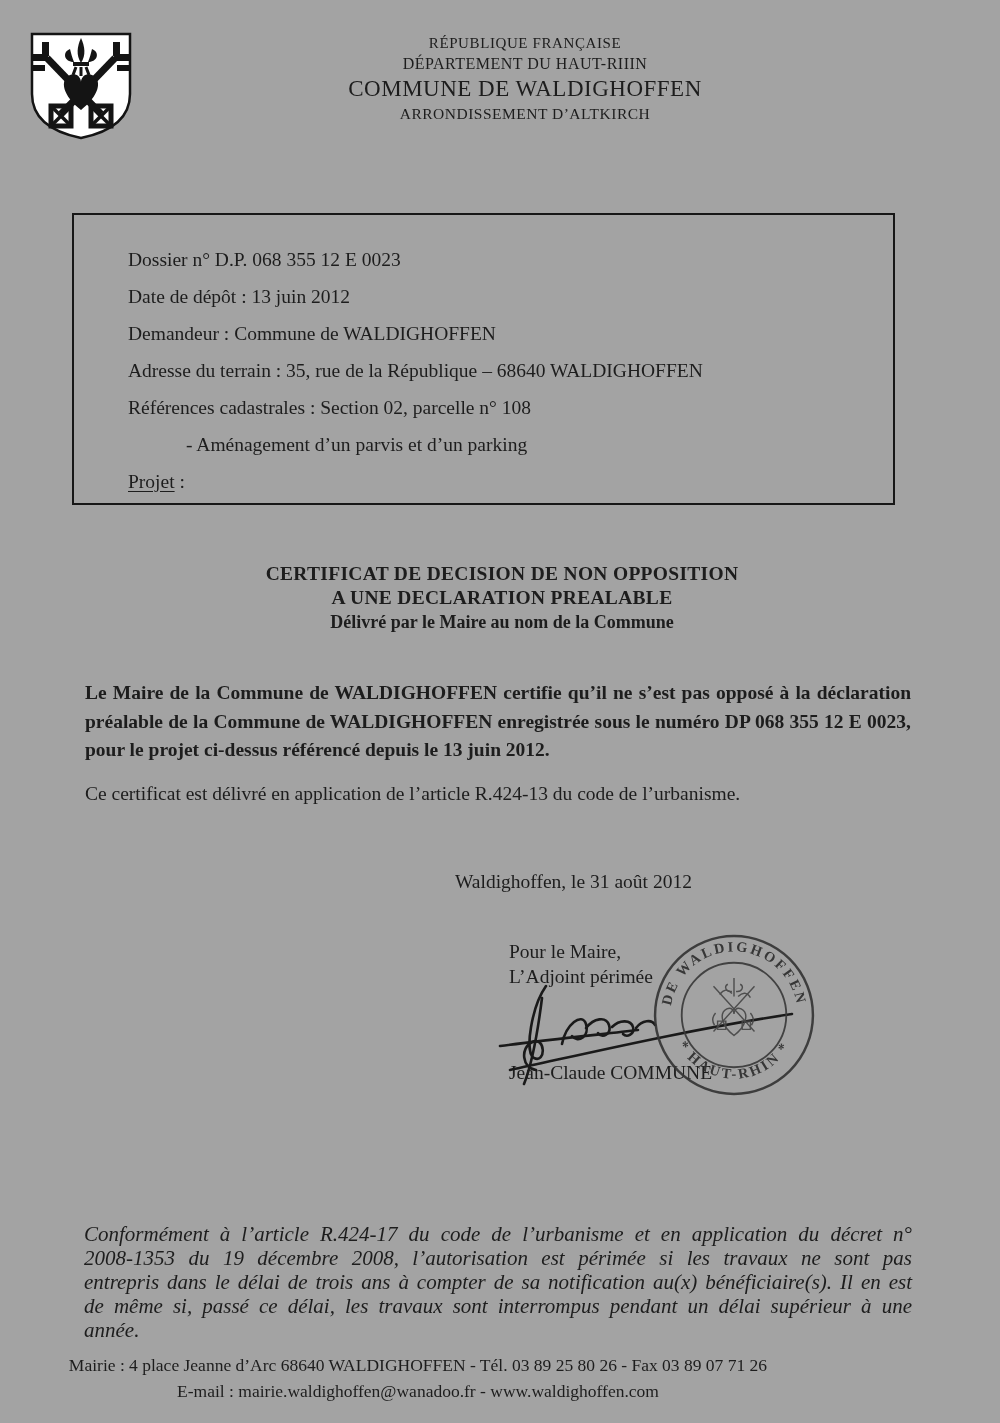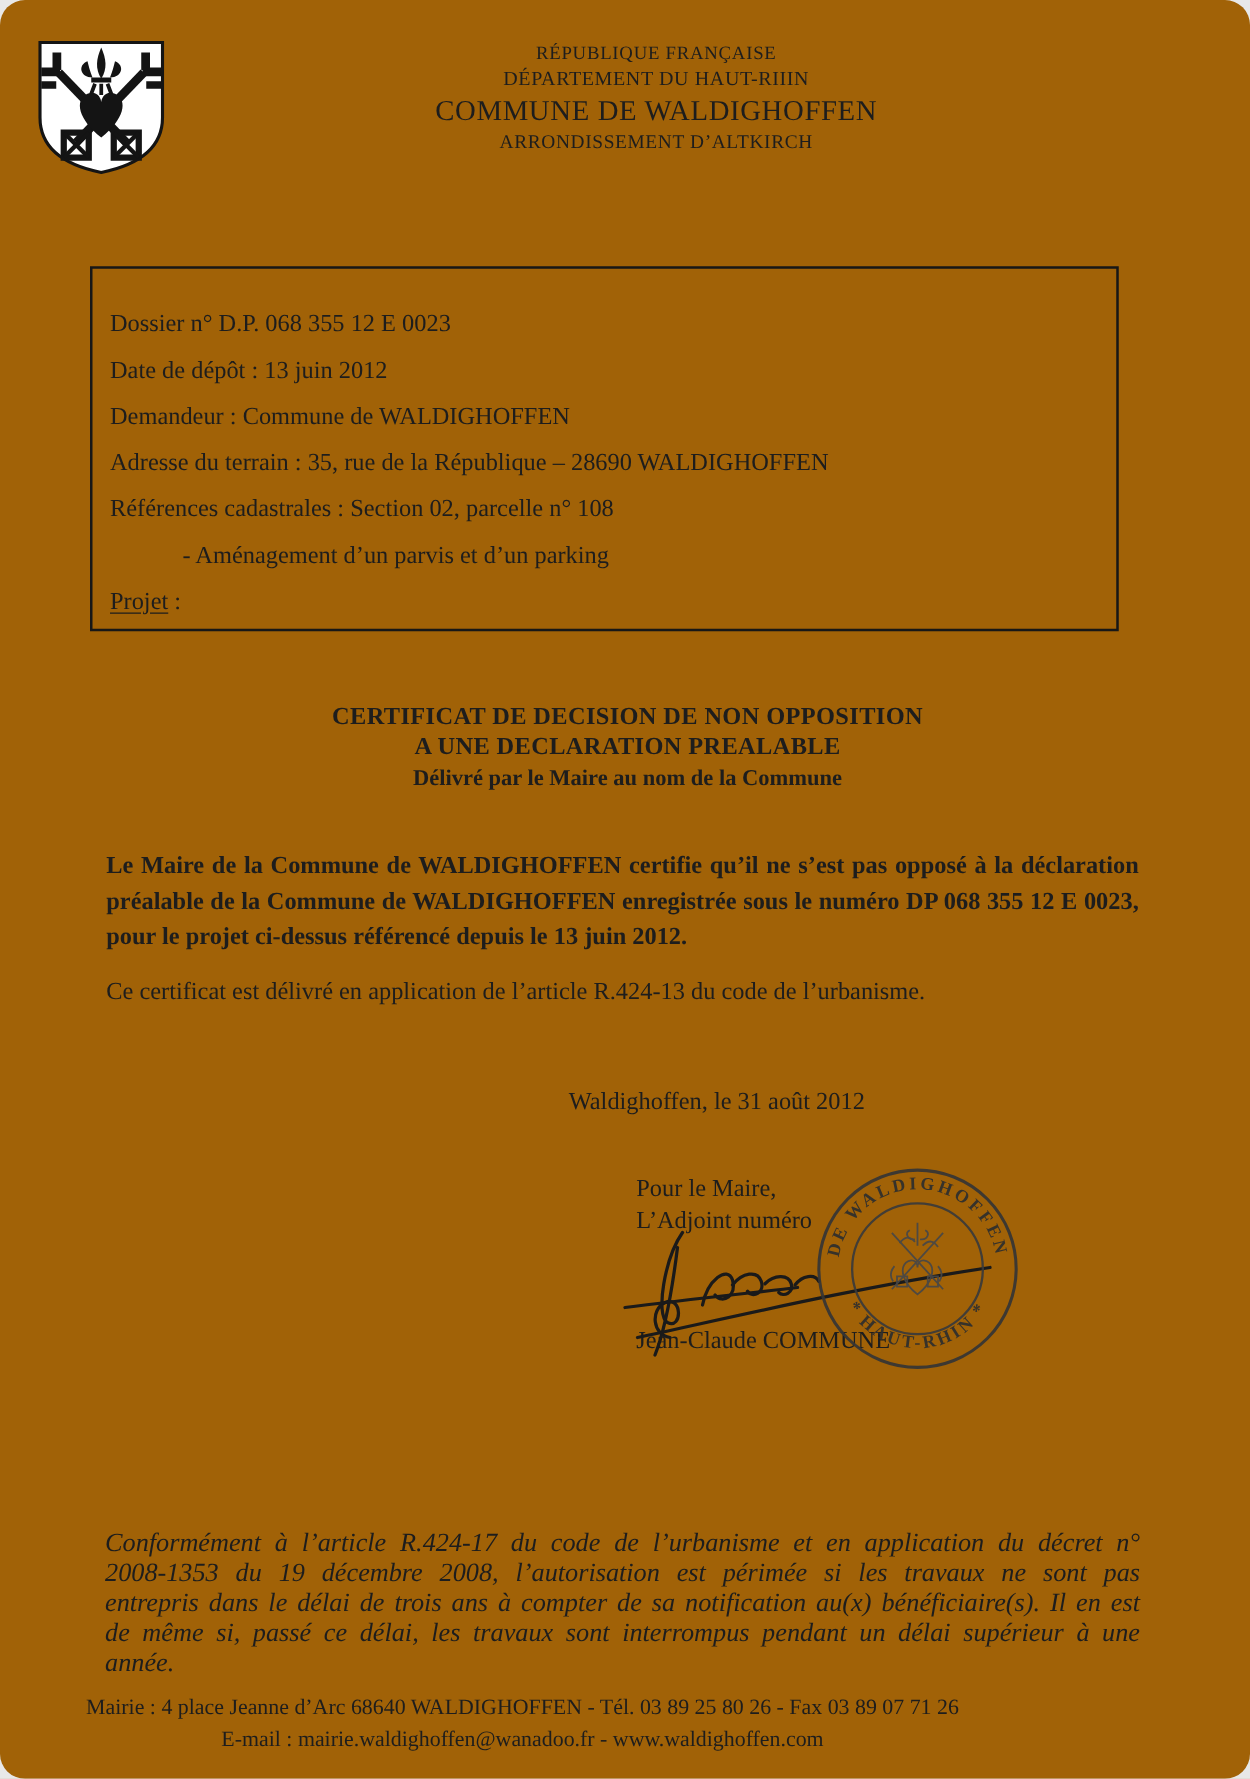--- a/index.html
+++ b/index.html
@@ -1,39 +1,38 @@
 <!DOCTYPE html>
 <html><head>
 <meta charset="utf-8">
 <style>
   html,body{margin:0;padding:0;background:#e8e8e8;}
   .page{
     position:relative;
     width:1000px;height:1423px;
     margin:0 auto;
-    background:#a16207;
+    background:#a3a3a3;
     font-family:"Liberation Serif","DejaVu Serif",serif;
     color:#1d1d1d;
     overflow:hidden;
-    border-radius:20px;
   }
   
   .coat{position:absolute;left:27px;top:30px;width:108px;height:112px;}
   .letterhead{position:absolute;left:300px;top:33px;width:450px;text-align:center;}
   .lh-republic{font-size:15px;letter-spacing:.6px;line-height:20px;}
   .lh-department{font-size:16px;letter-spacing:.5px;line-height:22px;}
   .lh-commune{font-size:23px;letter-spacing:.5px;line-height:28px;}
   .lh-arrondissement{font-size:15.5px;letter-spacing:.5px;line-height:21px;}
   
   .dossier-box{
     position:absolute;left:72px;top:213px;width:791px;height:262px;
     border:2px solid #171717;
     padding:26px 14px 0 14px;
   }
-  .box-line{font-size:19.5px;line-height:37px;white-space:nowrap;}
+  .box-line{font-size:19.5px;line-height:37px;white-space:nowrap;margin-left:40px;}
   .projet-label{text-decoration:underline;text-underline-offset:3px;}
   .projet-item{padding-left:58px;}
   
   .title-block{position:absolute;left:0;top:562px;width:980px;text-align:center;font-weight:bold;margin-left:12px;}
   .title-l1,.title-l2{font-size:19.5px;line-height:24px;letter-spacing:.3px;}
   .title-l3{font-size:18px;line-height:24px;}
   
   .body-p1{position:absolute;left:85px;top:679px;width:826px;font-size:19.5px;line-height:28.5px;text-align:justify;font-weight:bold;}
   .body-p2{position:absolute;left:85px;top:783px;width:826px;font-size:19.5px;}
   .dateline{position:absolute;left:455px;top:871px;font-size:19.5px;}
@@ -91,38 +90,38 @@
     <div class="lh-republic">RÉPUBLIQUE FRANÇAISE</div>
     <div class="lh-department">DÉPARTEMENT DU HAUT-RIIIN</div>
     <div class="lh-commune">COMMUNE DE WALDIGHOFFEN</div>
     <div class="lh-arrondissement">ARRONDISSEMENT D’ALTKIRCH</div>
   </div>
 
   <div class="dossier-box">
     <div class="box-line">Dossier n° D.P. 068 355 12 E 0023</div>
     <div class="box-line">Date de dépôt : 13 juin 2012</div>
     <div class="box-line">Demandeur : Commune de WALDIGHOFFEN</div>
-    <div class="box-line">Adresse du terrain : 35, rue de la République – 28690 WALDIGHOFFEN</div>
+    <div class="box-line">Adresse du terrain : 35, rue de la République – 68640 WALDIGHOFFEN</div>
     <div class="box-line">Références cadastrales : Section 02, parcelle n° 108</div>
     <div class="box-line projet-item">- Aménagement d’un parvis et d’un parking</div>
     <div class="box-line"><span class="projet-label">Projet</span><span> :</span></div>
   </div>
 
   <div class="title-block">
     <div class="title-l1">CERTIFICAT DE DECISION DE NON OPPOSITION</div>
     <div class="title-l2">A UNE DECLARATION PREALABLE</div>
     <div class="title-l3">Délivré par le Maire au nom de la Commune</div>
   </div>
 
   <div class="body-p1">Le Maire de la Commune de WALDIGHOFFEN certifie qu’il ne s’est pas opposé à la déclaration préalable de la Commune de WALDIGHOFFEN enregistrée sous le numéro DP 068 355 12 E 0023, pour le projet ci-dessus référencé depuis le 13 juin 2012.</div>
   <div class="body-p2">Ce certificat est délivré en application de l’article R.424-13 du code de l’urbanisme.</div>
   <div class="dateline">Waldighoffen, le 31 août 2012</div>
 
   <div class="sig-line1">Pour le Maire,</div>
-  <div class="sig-line2">L’Adjoint numéro</div>
+  <div class="sig-line2">L’Adjoint périmée</div>
   <div class="sig-name">Jean-Claude COMMUNE</div>
 
   <svg class="sig-svg" viewBox="0 0 330 118" aria-hidden="true">
     <g fill="none" stroke="#1a1a1a" stroke-width="2.6" stroke-linecap="round">
       <path d="M66,14 C52,34 44,80 54,86 C66,92 66,64 52,70 C40,76 42,96 56,98"></path>
       <path d="M62,26 C58,58 52,92 44,112"></path>
       <path d="M82,72 C86,52 102,40 106,52 C110,64 98,72 92,64"></path>
       <path d="M106,56 C114,46 126,44 129,53 C132,62 122,67 118,61"></path>
       <path d="M132,55 C140,47 151,48 153,55 C155,62 147,66 143,62"></path>
       <path d="M156,56 C162,48 172,47 175,53"></path>

